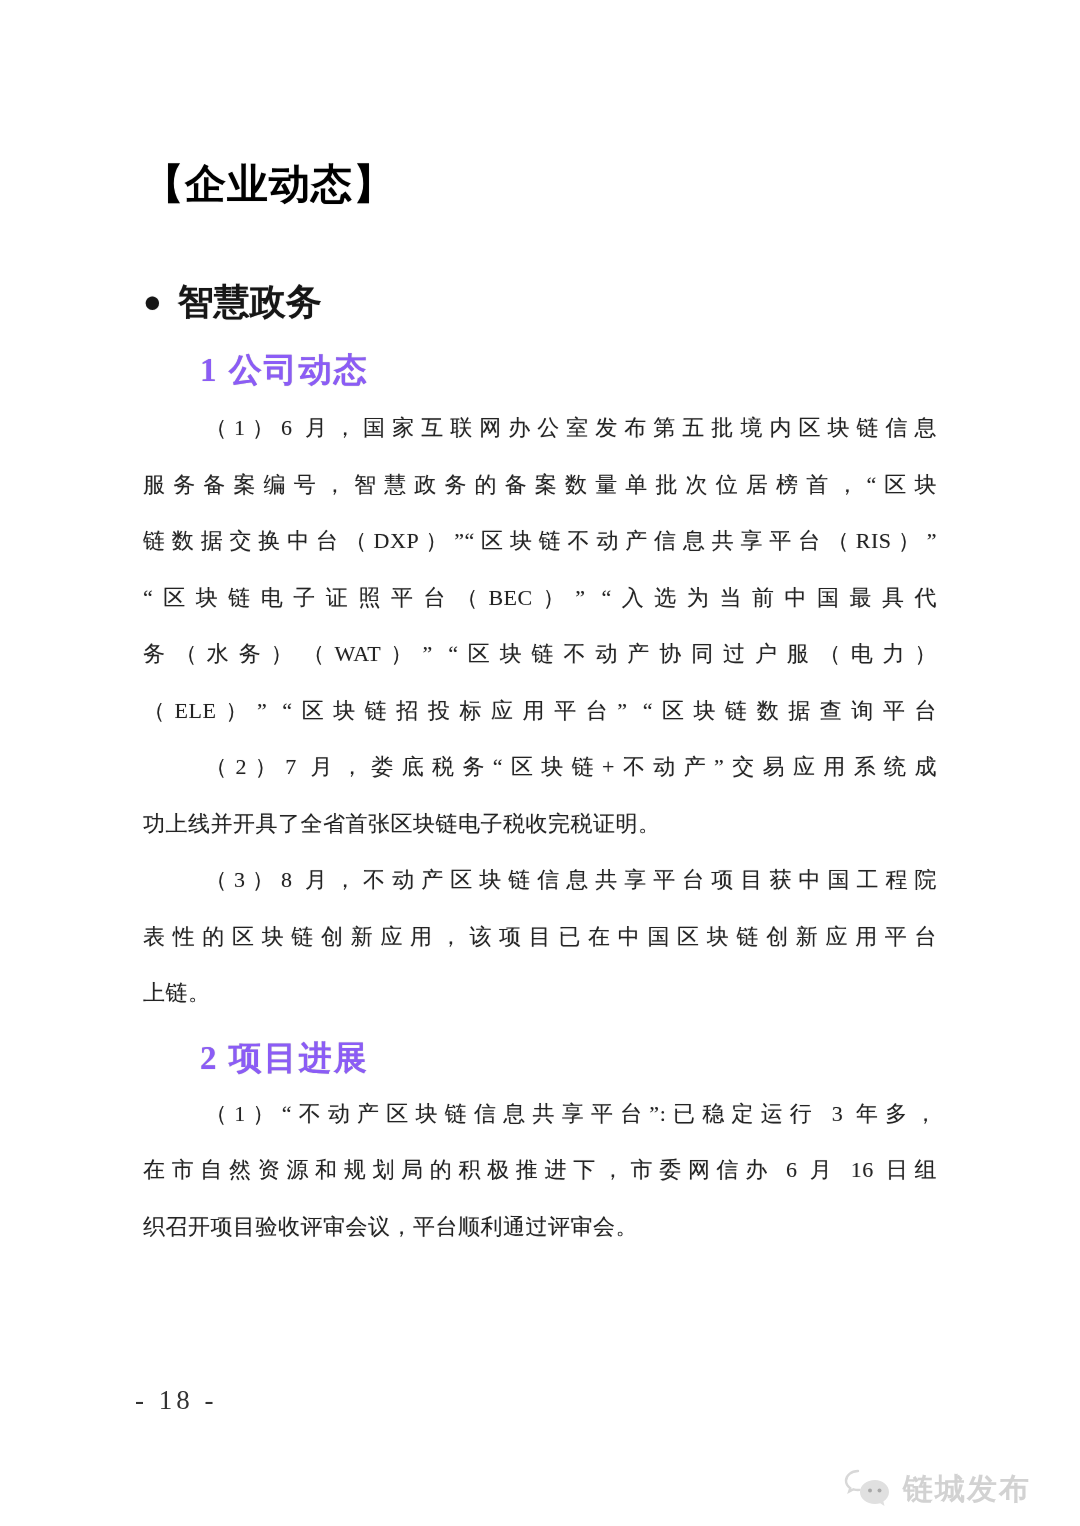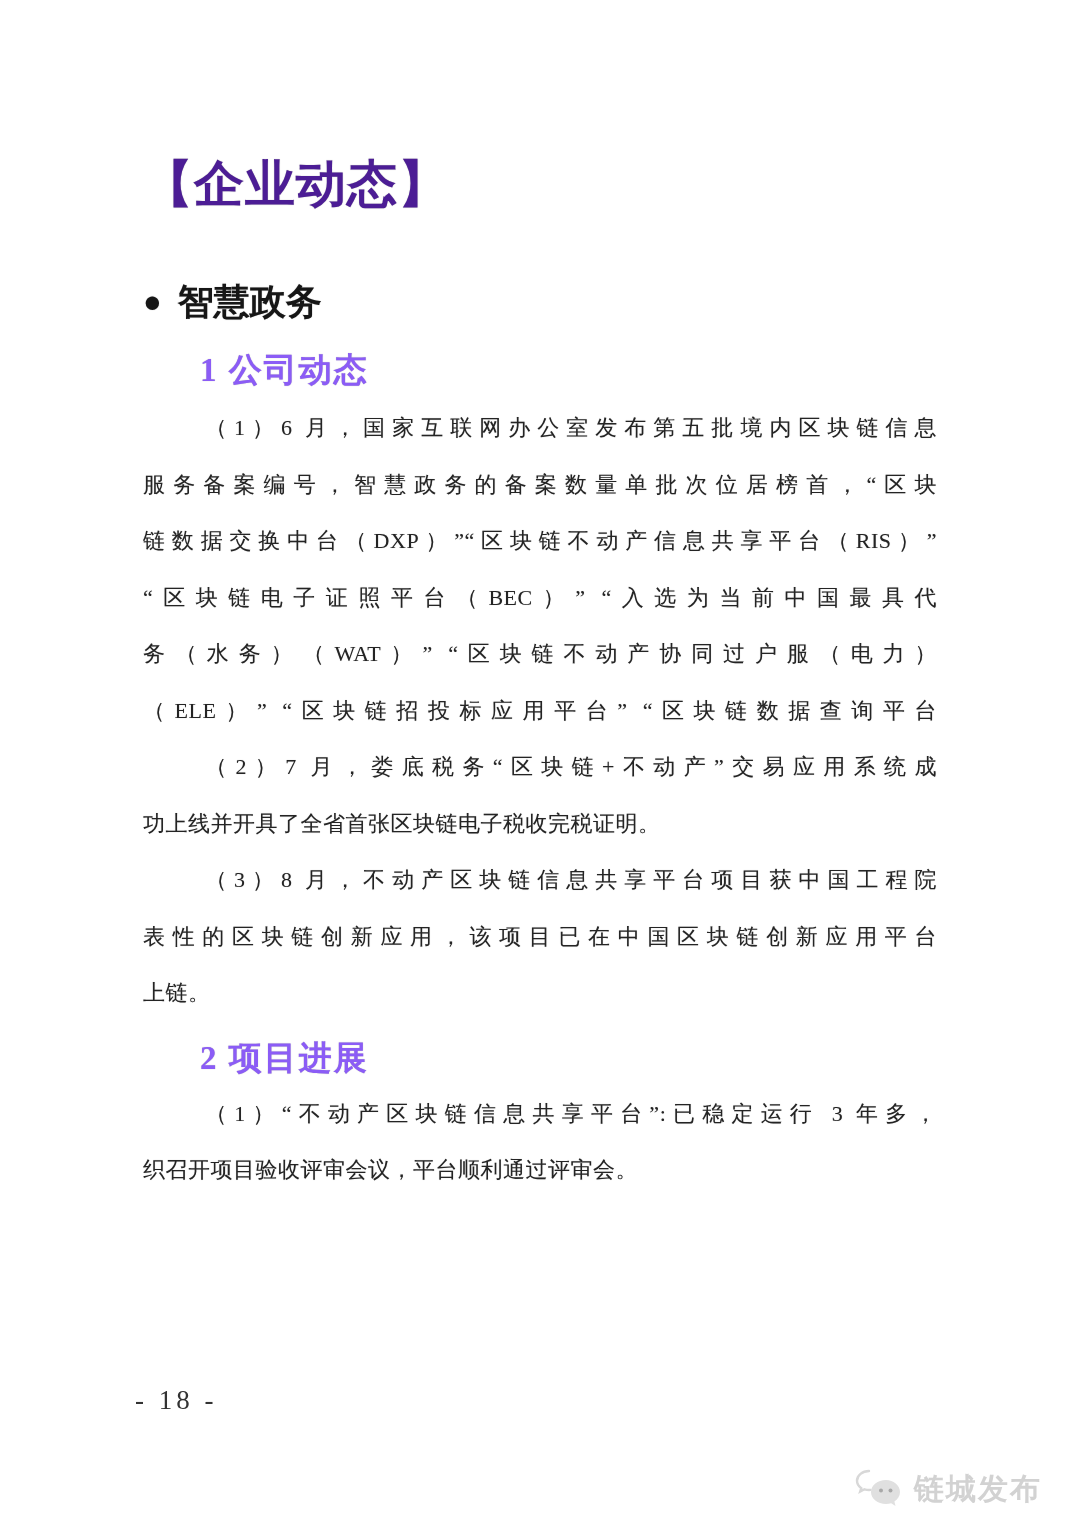--- a/index.html
+++ b/index.html
@@ -13,24 +13,24 @@
   }
   .content{
     position:absolute;
     left:143px;top:158px;
     width:794px;
   }
   .doc-title{
     margin:0;
     font-family:"Liberation Sans","DejaVu Sans",sans-serif;
     font-weight:bold;
-    font-size:50px;
+    font-size:41px;
     line-height:52px;
     letter-spacing:1px;
-    color:#4c1d95;
+    color:#000000;
     text-shadow:0 0 1px rgba(0,0,0,0.35);
   }
   .topic-row{
     margin-top:72px;
     display:flex;
     align-items:center;
     font-family:"Liberation Sans","DejaVu Sans",sans-serif;
     font-weight:bold;
     font-size:36px;
     line-height:40px;
@@ -76,21 +76,21 @@
   }
   .page-number{
     position:absolute;
     left:135px;top:1385px;
     font-size:27px;
     letter-spacing:4px;
     color:#333333;
   }
   .watermark{
     position:absolute;
-    right:38px;bottom:16px;
+    right:49px;bottom:16px;
     display:flex;
     align-items:center;
     gap:10px;
     font-family:"Liberation Sans","DejaVu Sans",sans-serif;
     font-size:30px;
     font-weight:bold;
     letter-spacing:2px;
     color:#d2d2d2;
     text-shadow:1px 1px 0 #ffffff;
     user-select:none;
@@ -129,20 +129,21 @@
     <div class="para">
       <div class="line indent">（3）8 月，不动产区块链信息共享平台项目获中国工程院</div>
       <div class="line">表性的区块链创新应用，该项目已在中国区块链创新应用平台</div>
       <div class="line end">上链。</div>
     </div>
 
     <div class="sec-heading second">2 项目进展</div>
 
     <div class="para">
       <div class="line indent">（1）“不动产区块链信息共享平台”:已稳定运行 3 年多，</div>
+      <div class="line">在市自然资源和规划局的积极推进下，市委网信办 6 月 16 日组</div>
       <div class="line end">织召开项目验收评审会议，平台顺利通过评审会。</div>
     </div>
 
   </div>
 
   <div class="page-number">- 18 -</div>
 
   <div class="watermark">
     <span>
       <svg width="50" height="42" viewBox="0 0 50 42" xmlns="http://www.w3.org/2000/svg">

